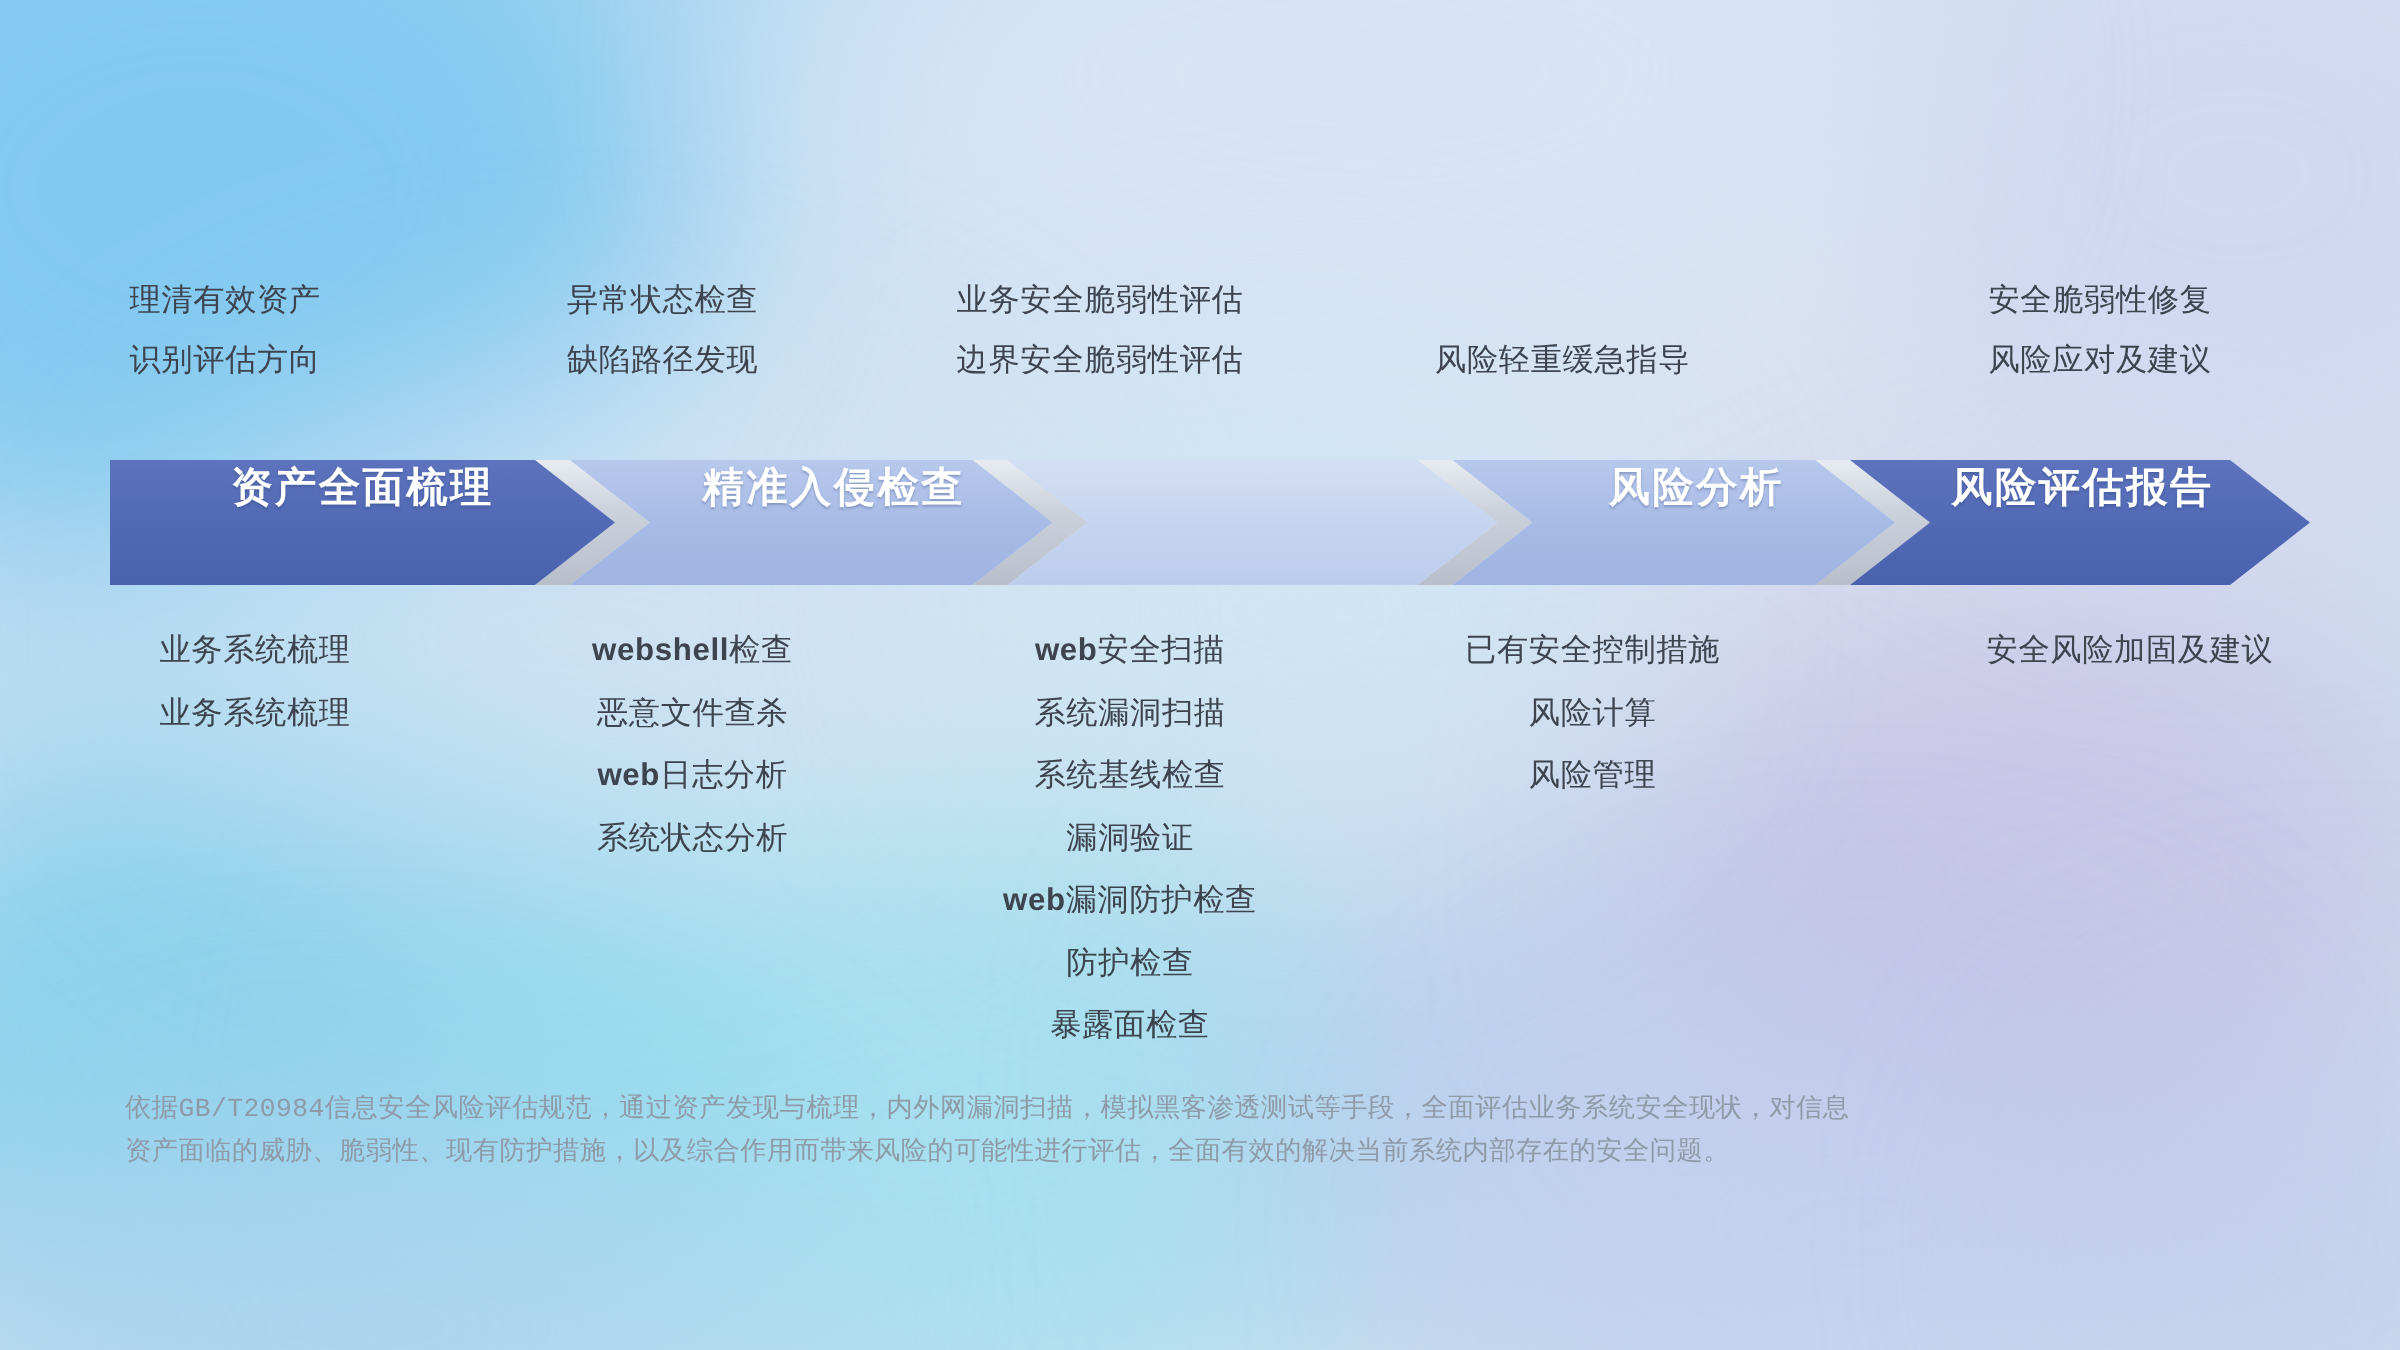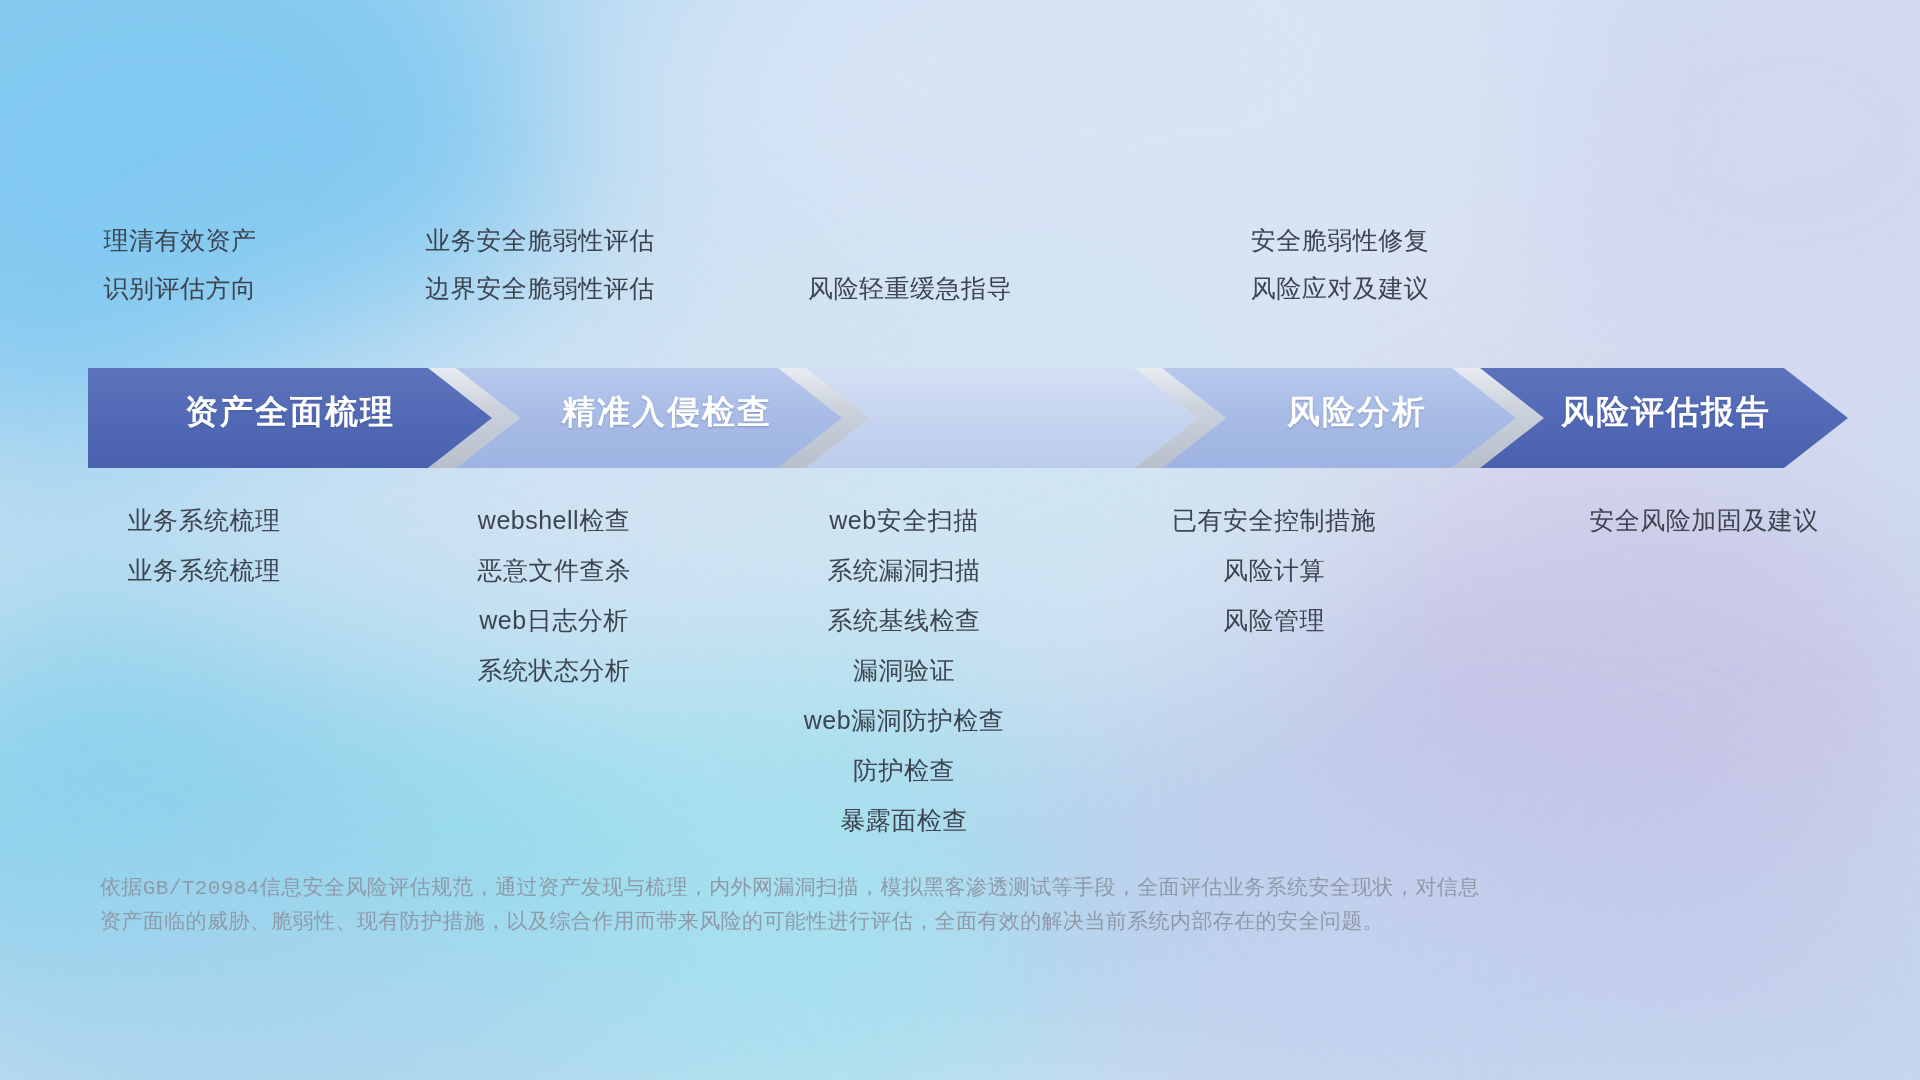--- a/index.html
+++ b/index.html
@@ -75,36 +75,36 @@
     top: 368px;
     width: 1760px;
     height: 100px;
   }
   #banner svg { display: block; }
   .arrow-label {
     position: absolute;
     top: 0;
     height: 88px;
     display: flex;
-    align-items: center;
+    align-items: flex-start;
     justify-content: center;
     font-size: 33px;
     font-weight: bold;
     letter-spacing: 2px;
     white-space: nowrap;
     pointer-events: none;
   }
   .lbl-light { color: #ffffff; text-shadow: 0 1px 2px rgba(40,60,110,.30); }
   .lbl-blue  { color: #4d63ae; text-shadow: 0 1px 1px rgba(255,255,255,.55); }
 
   
   #bottom-row { top: 508px; align-items: flex-start; padding-left: 24px; }
   .bot-col .detail-line { margin-bottom: 25px; }
   .bot-col .detail-line:last-child { margin-bottom: 0; }
-  .latin { font-weight: normal; }
+  .latin { font-weight: bold; }
 
   
   #footer {
     position: absolute;
     left: 100px;
     top: 872px;
     width: 1560px;
     font-size: 21px;
     line-height: 34px;
     color: #8f9aa9;
@@ -128,20 +128,24 @@
   <div class="blob b9"></div>
   <div class="blob b10"></div>
   <div class="blob b11"></div>
   <div class="blob b12"></div>
 
   <div id="top-row">
     <div class="top-col" style="width:360px;">
       <div class="detail-line">理清有效资产</div>
       <div class="detail-line">识别评估方向</div>
     </div>
+    <div class="top-col" style="width:340px;">
+      <div class="detail-line">异常状态检查</div>
+      <div class="detail-line">缺陷路径发现</div>
+    </div>
     <div class="top-col" style="width:360px;">
       <div class="detail-line">业务安全脆弱性评估</div>
       <div class="detail-line">边界安全脆弱性评估</div>
     </div>
     <div class="top-col" style="width:380px;justify-content:flex-end;padding-top:37px;">
       <div class="detail-line">风险轻重缓急指导</div>
     </div>
     <div class="top-col" style="width:480px;">
       <div class="detail-line">安全脆弱性修复</div>
       <div class="detail-line">风险应对及建议</div>

